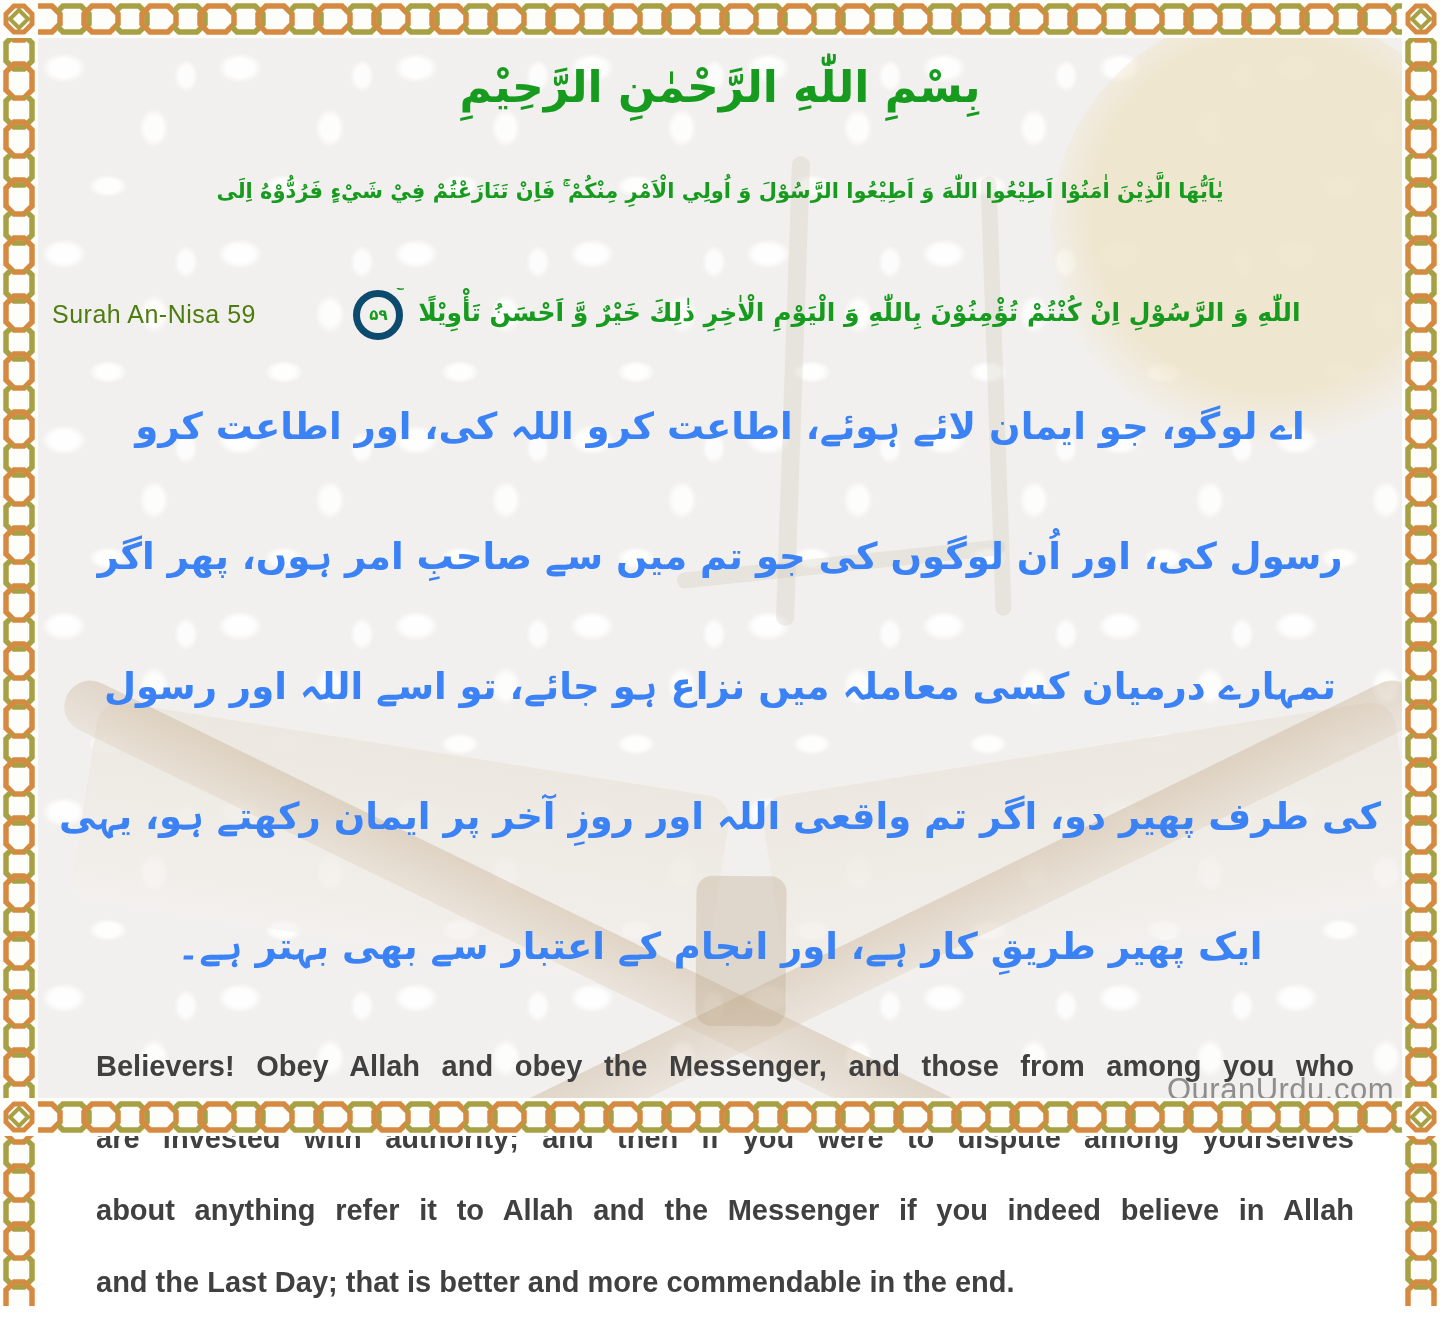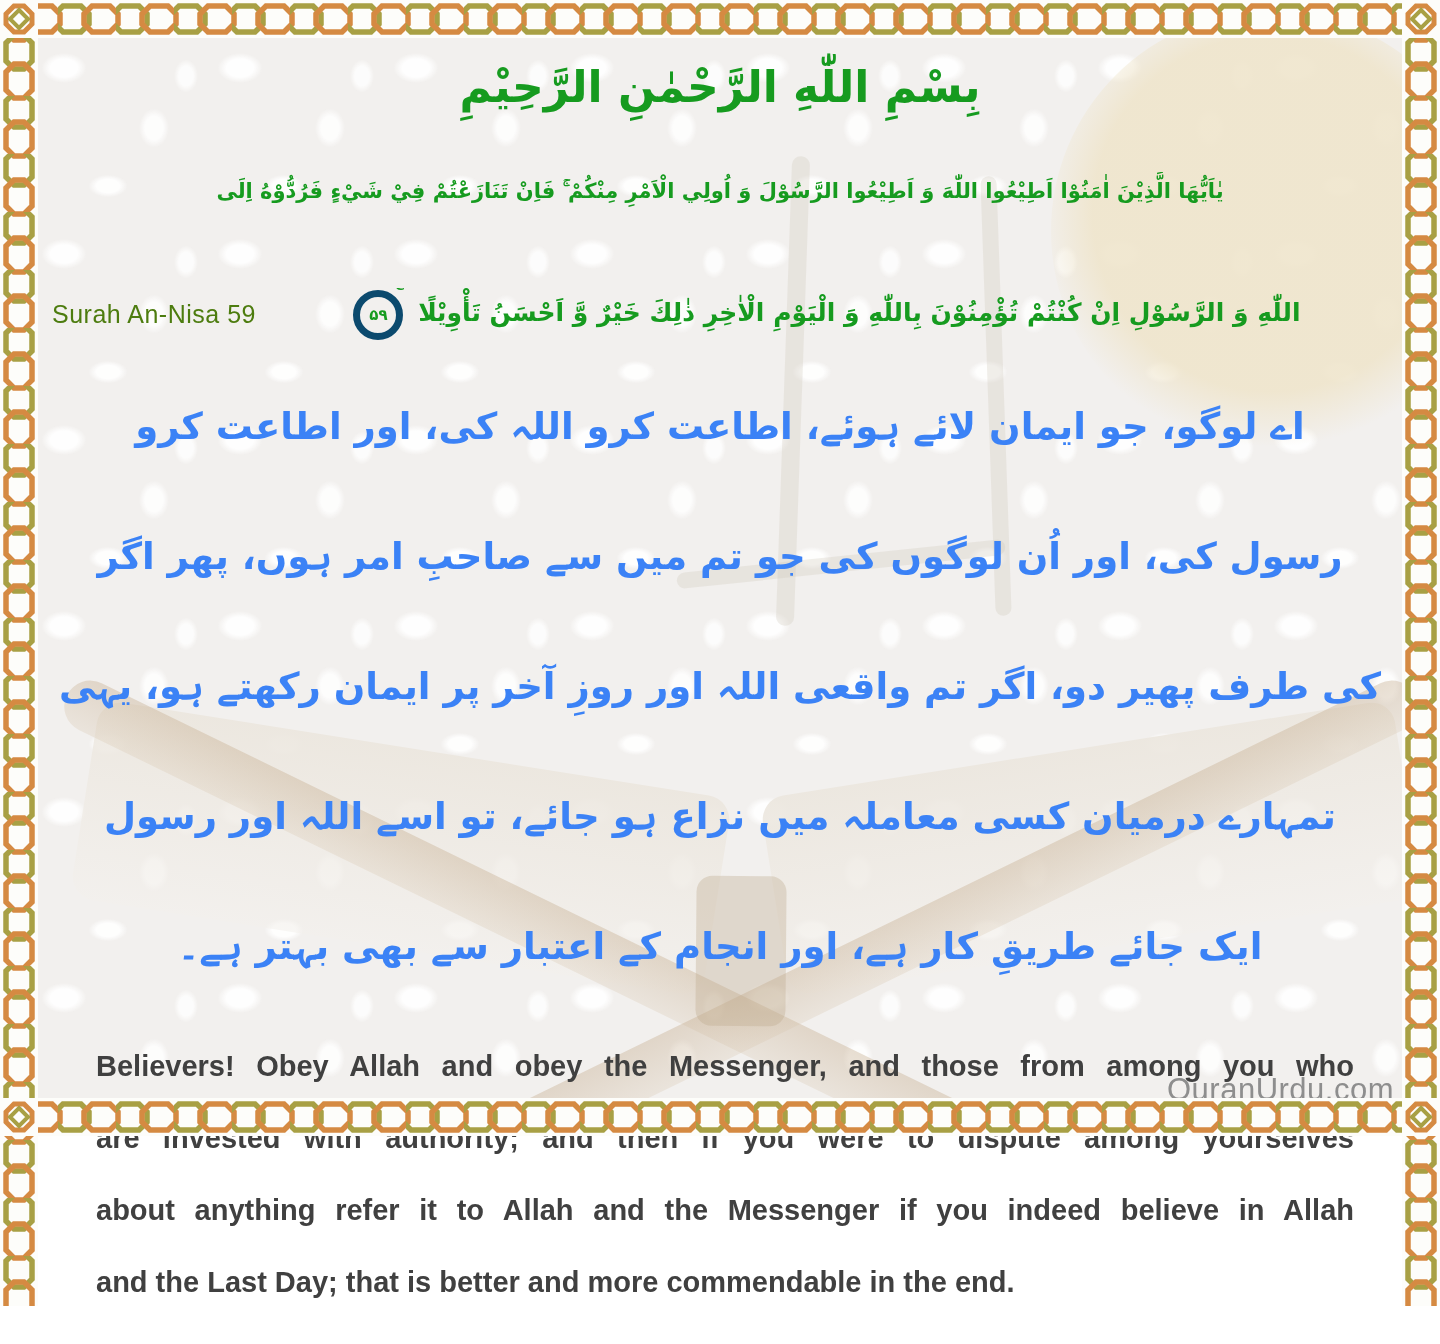--- a/index.html
+++ b/index.html
@@ -154,23 +154,23 @@
       <span class="medallion-wrap">
         <span class="medallion-letter">ع</span>
         <span class="medallion-circle">۵۹</span>
       </span>
     </span>
   </div>
 
   <div class="urdu-block">
     <div class="urdu-line">اے لوگو، جو ایمان لائے ہوئے، اطاعت کرو اللہ کی، اور اطاعت کرو</div>
     <div class="urdu-line">رسول کی، اور اُن لوگوں کی جو تم میں سے صاحبِ امر ہوں، پھر اگر</div>
+    <div class="urdu-line">تمہارے درمیان کسی معاملہ میں نزاع ہو جائے، تو اسے اللہ اور رسول</div>
     <div class="urdu-line">کی طرف پھیر دو، اگر تم واقعی اللہ اور روزِ آخر پر ایمان رکھتے ہو، یہی</div>
-    <div class="urdu-line">تمہارے درمیان کسی معاملہ میں نزاع ہو جائے، تو اسے اللہ اور رسول</div>
-    <div class="urdu-line">ایک جائے طریقِ کار ہے، اور انجام کے اعتبار سے بھی بہتر ہے۔</div>
+    <div class="urdu-line">ایک پھیر طریقِ کار ہے، اور انجام کے اعتبار سے بھی بہتر ہے۔</div>
   </div>
 
   <div class="english-block">
     <div class="english-line">Believers! Obey Allah and obey the Messenger, and those from among you who</div>
     <div class="english-line">are invested with authority; and then if you were to dispute among yourselves</div>
     <div class="english-line">about anything refer it to Allah and the Messenger if you indeed believe in Allah</div>
     <div class="english-line last">and the Last Day; that is better and more commendable in the end.</div>
   </div>
 
   <div class="watermark">QuranUrdu.com</div>

